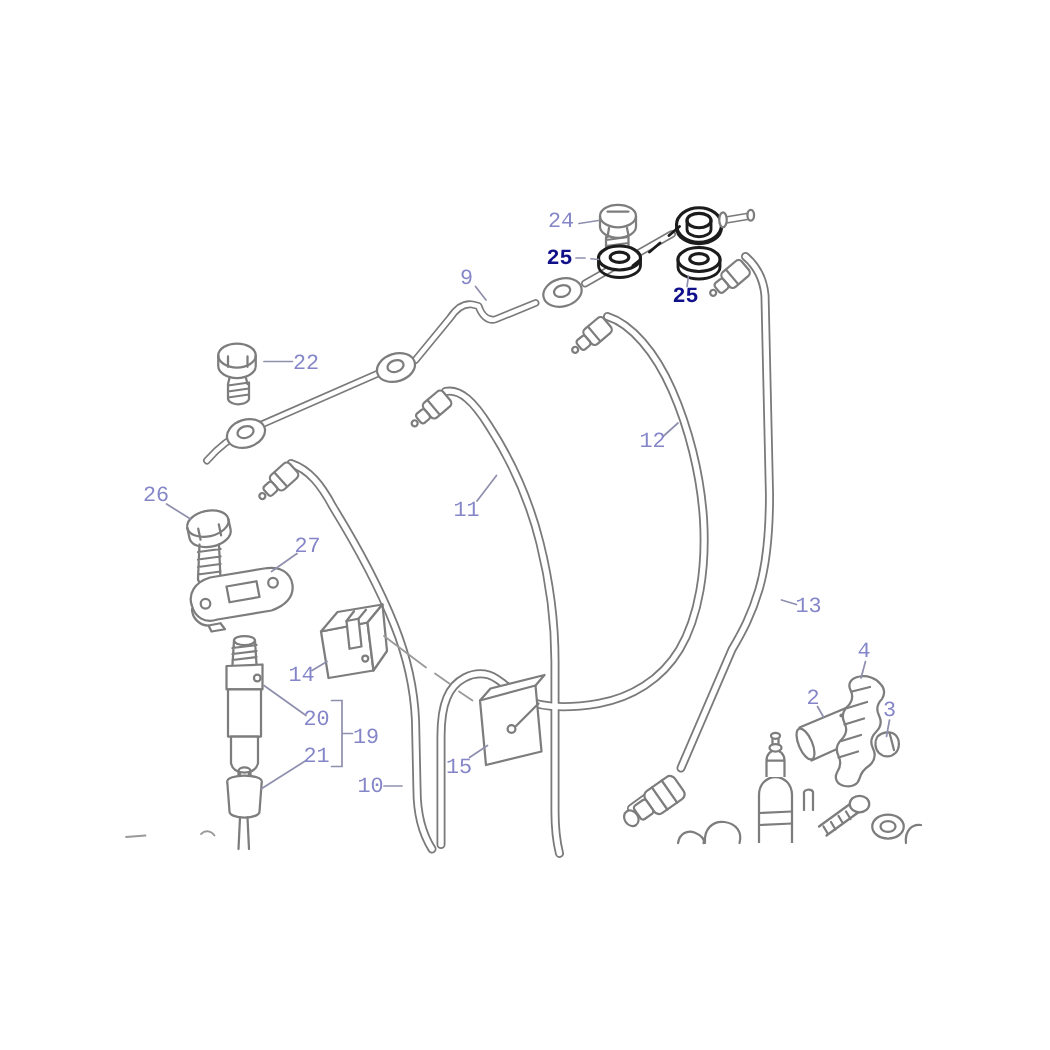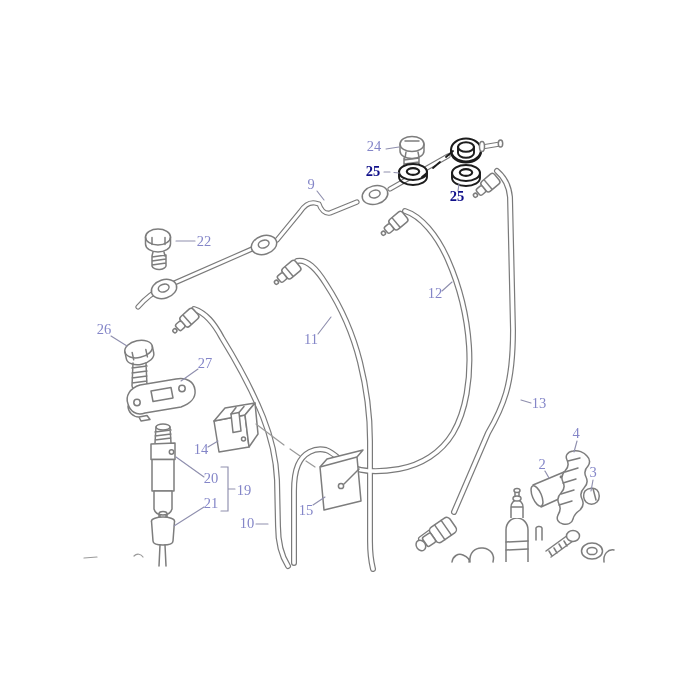--- a/index.html
+++ b/index.html
@@ -1,17 +1,17 @@
 <!DOCTYPE html>
 <html><head>
 <meta charset="utf-8">
 <style>
   html,body{margin:0;padding:0;background:#ffffff;}
   .stage{position:relative;width:700px;height:700px;background:#ffffff;overflow:hidden;
-         font-family:Liberation Serif, serif;}
+         font-family:Liberation Mono, monospace;}
   svg{display:block;}
   .ln{stroke:#7d7d7d;stroke-width:1.5;fill:none;stroke-linecap:round;stroke-linejoin:round;}
   .lnf{stroke:#7d7d7d;stroke-width:1.5;fill:#ffffff;stroke-linejoin:round;}
   .lt{stroke:#9a9a9a;stroke-width:1.2;fill:none;stroke-linecap:round;}
   .pipe-o{stroke:#7a7a7a;stroke-width:6;fill:none;stroke-linecap:round;stroke-linejoin:round;}
   .pipe-i{stroke:#ffffff;stroke-width:3.6;fill:none;stroke-linecap:round;stroke-linejoin:round;}
   .rail-o{stroke:#7a7a7a;stroke-width:5.2;fill:none;stroke-linecap:round;stroke-linejoin:round;}
   .rail-i{stroke:#ffffff;stroke-width:3;fill:none;stroke-linecap:round;stroke-linejoin:round;}
   .hl{stroke:#1c1c1c;stroke-width:2.1;fill:#ffffff;stroke-linejoin:round;}
   .hl2{stroke:#1c1c1c;stroke-width:1.9;fill:none;stroke-linecap:round;}

